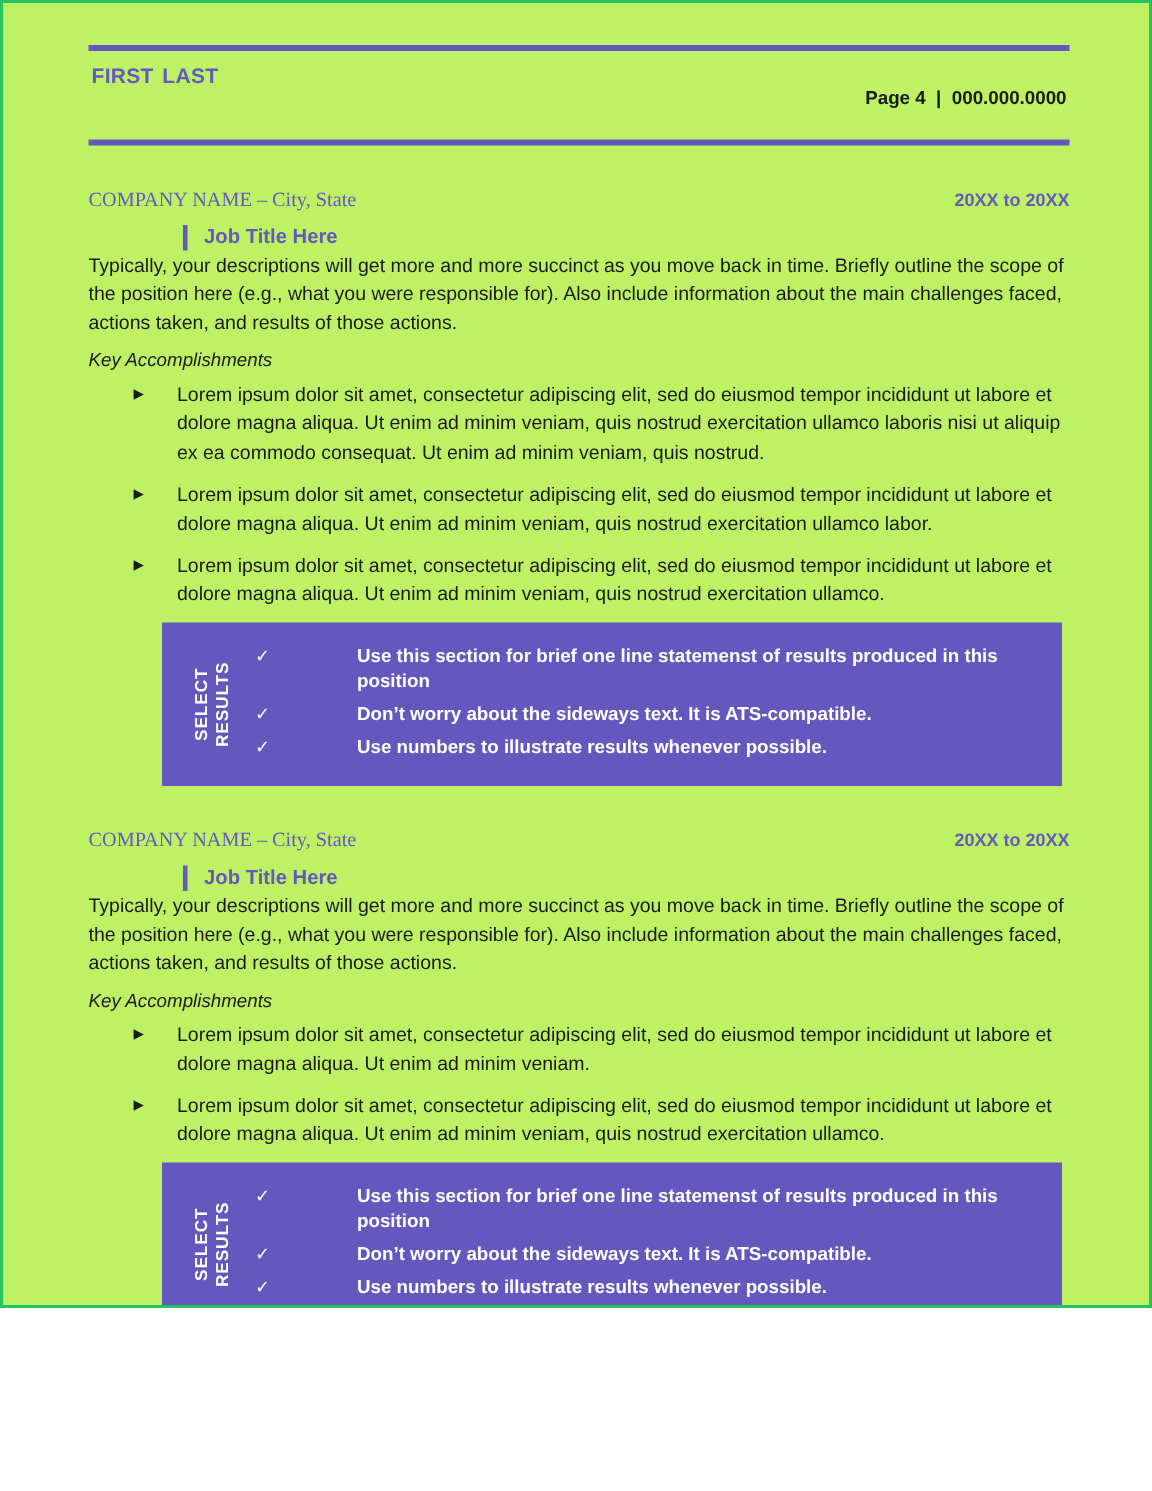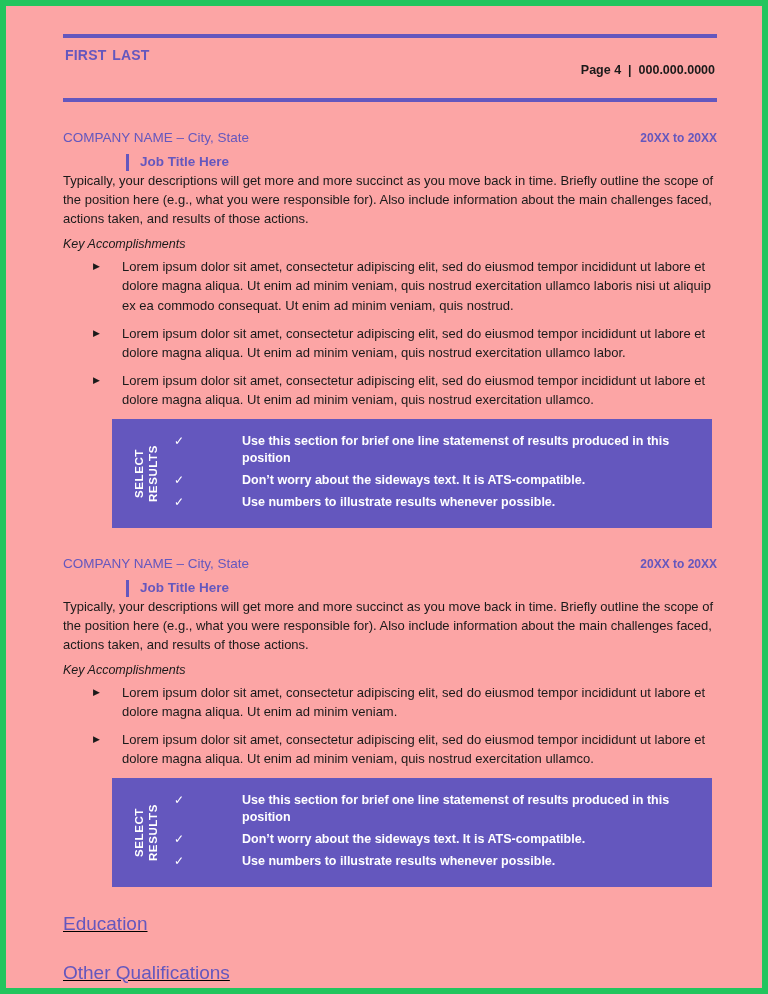--- a/index.html
+++ b/index.html
@@ -6,24 +6,24 @@
     margin: 0;
     padding: 0;
     background: #ffffff;
   }
   body {
     font-family: "Liberation Sans", sans-serif;
   }
   .page {
     position: relative;
     width: 768px;
-    height: 994px;
+    height: 872px;
     box-sizing: border-box;
-    background: #fca5a5;
-    border: 6px solid #22c55e;
+    background: #bef264;
+    border: 2px solid #22c55e;
     overflow: hidden;
   }
   .content {
     position: absolute;
     left: 57px;
     top: 0;
     width: 654px;
   }
 
   
@@ -68,20 +68,21 @@
     margin-top: 28px;
   }
   .job-header-row {
     display: flex;
     align-items: baseline;
     justify-content: space-between;
   }
   .company-line {
     color: #6457BE;
     font-size: 13.5px;
+    font-family: Liberation Serif, serif;
   }
   .date-line {
     color: #6457BE;
     font-size: 12px;
     font-weight: bold;
   }
   .job-title-row {
     display: flex;
     align-items: flex-start;
     margin-top: 9px;

